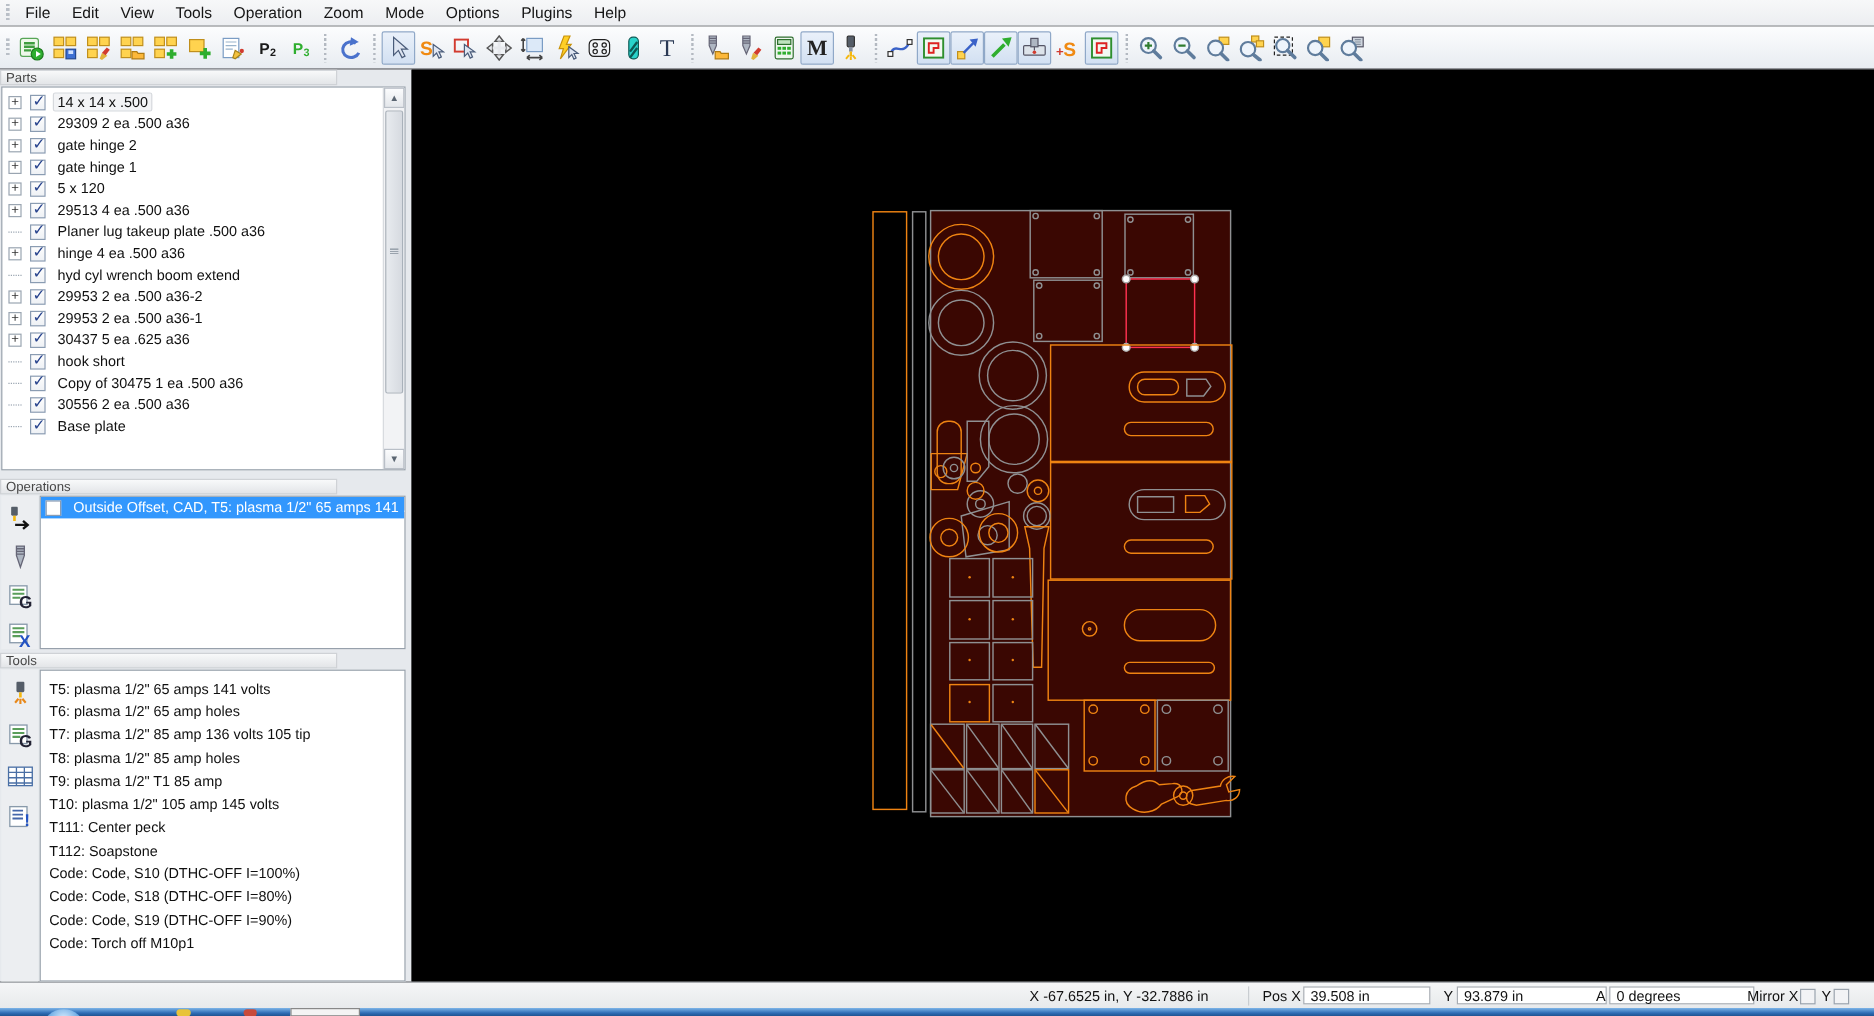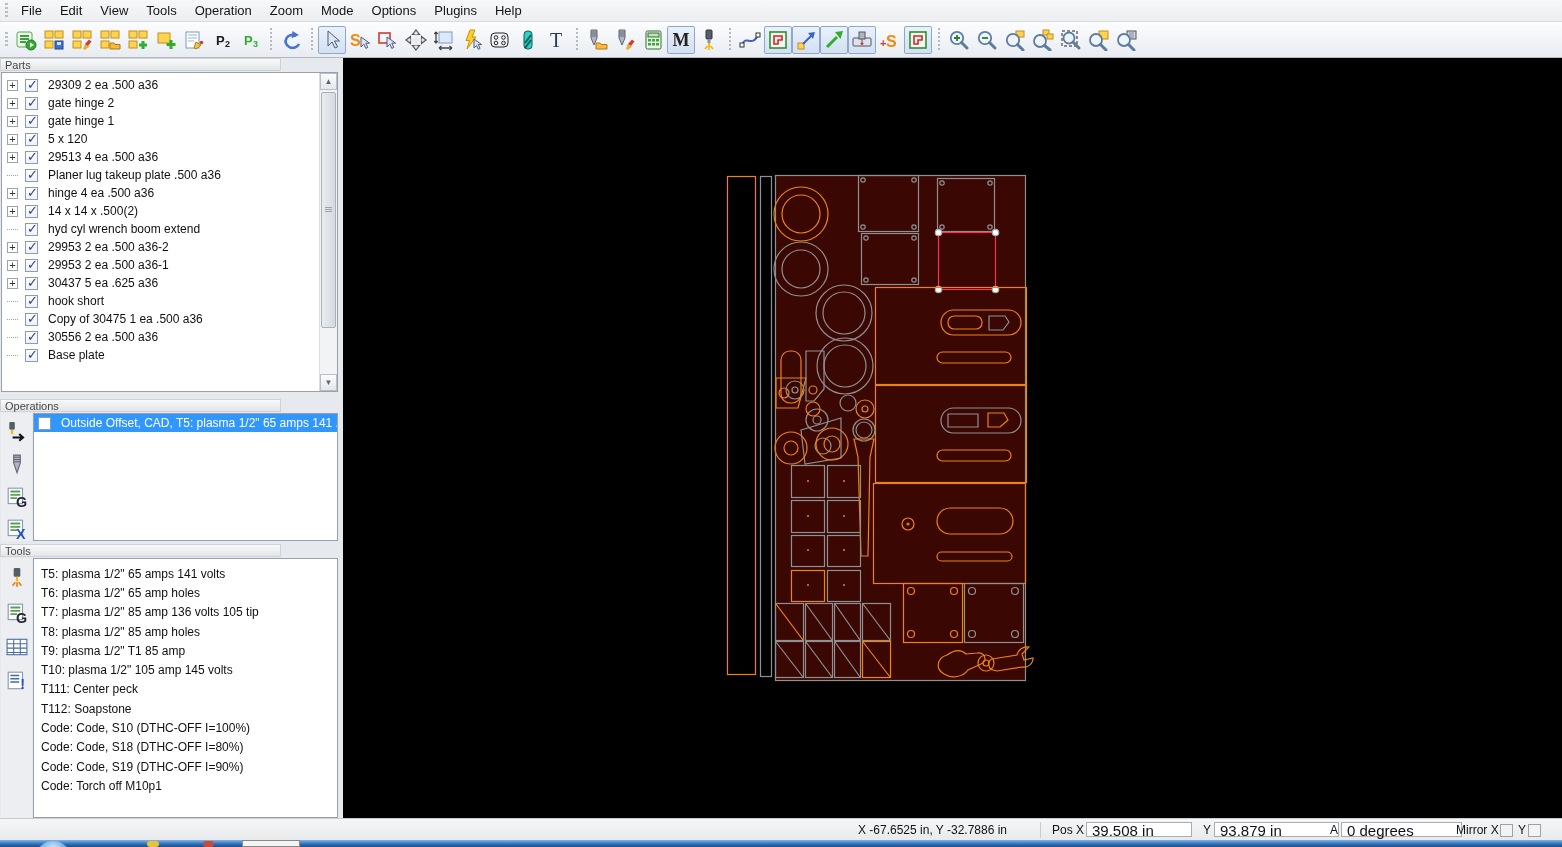--- a/index.html
+++ b/index.html
@@ -67,21 +67,21 @@
   .canvas{position:absolute;left:343px;top:58px;width:1219px;height:760px;background:#000}
   .canvas svg{display:block}
   .o{stroke:var(--orange,#ee8312)}
   .g{stroke:var(--graystroke,#8f9092)}
 
   
   .statusbar{position:absolute;left:0;top:818px;width:1562px;height:22px;
              background:linear-gradient(#f5f6f7,#e7e9eb);border-top:1px solid #c9cdd1;font-size:12px;color:#111}
   .stext{position:absolute;top:4px;white-space:nowrap}
   .sfield{position:absolute;top:3px;height:15px;background:#fff;border:1px solid #a8adb3;
-          font-size:15px;line-height:15px;padding:0 5px;box-sizing:border-box}
+          font-size:12px;line-height:15px;padding:0 5px;box-sizing:border-box}
   .scb{position:absolute;top:5px;width:13px;height:13px;border:1px solid #9aa3ad;background:#f2f3f5;box-sizing:border-box}
   .ssep{position:absolute;top:3px;width:1px;height:16px;background:#c9cdd1}
 
   
   .taskbar{position:absolute;left:0;top:840px;width:1562px;height:7px;overflow:hidden;
            background:linear-gradient(#7db5e8,#2e6cb5 60%,#1d4f8c)}
   .orb{position:absolute;left:36px;top:1px;width:34px;height:30px;border-radius:50%;
        background:radial-gradient(circle at 50% 30%,#dff0ff,#5aa0e0 55%,#1e62ad)}
   .tb-white{position:absolute;left:242px;top:0;width:58px;height:7px;background:#f4f4f4;border:1px solid #888;box-sizing:border-box}
   .tb-dot-y{position:absolute;left:147px;top:1px;width:12px;height:6px;border-radius:3px;background:#e8c33a}
@@ -411,20 +411,25 @@
     </div>
 </div>
 
 <div class="panel-bg"></div>
 
 <div class="phead" style="top:58px"><span>Parts</span></div>
 
 <div class="white-box" style="left:1px;top:72px;width:337px;height:320px">
   <div style="padding-top:3px">
 
+      <div class="trow sel">
+        <span class="exp on"></span>
+        <span class="cb checked"></span>
+        <span class="lbl">14 x 14 x .500</span>
+      </div>
 
       <div class="trow">
         <span class="exp on"></span>
         <span class="cb checked"></span>
         <span class="lbl">29309 2 ea .500 a36</span>
       </div>
 
       <div class="trow">
         <span class="exp on"></span>
         <span class="cb checked"></span>
@@ -454,25 +459,20 @@
         <span class="cb checked"></span>
         <span class="lbl">Planer lug takeup plate .500 a36</span>
       </div>
 
       <div class="trow">
         <span class="exp on"></span>
         <span class="cb checked"></span>
         <span class="lbl">hinge 4 ea .500 a36</span>
       </div>
 
-      <div class="trow">
-        <span class="exp on"></span>
-        <span class="cb checked"></span>
-        <span class="lbl">14 x 14 x .500(2)</span>
-      </div>
 
       <div class="trow">
         <span class="exp"></span>
         <span class="cb checked"></span>
         <span class="lbl">hyd cyl wrench boom extend</span>
       </div>
 
       <div class="trow">
         <span class="exp on"></span>
         <span class="cb checked"></span>

